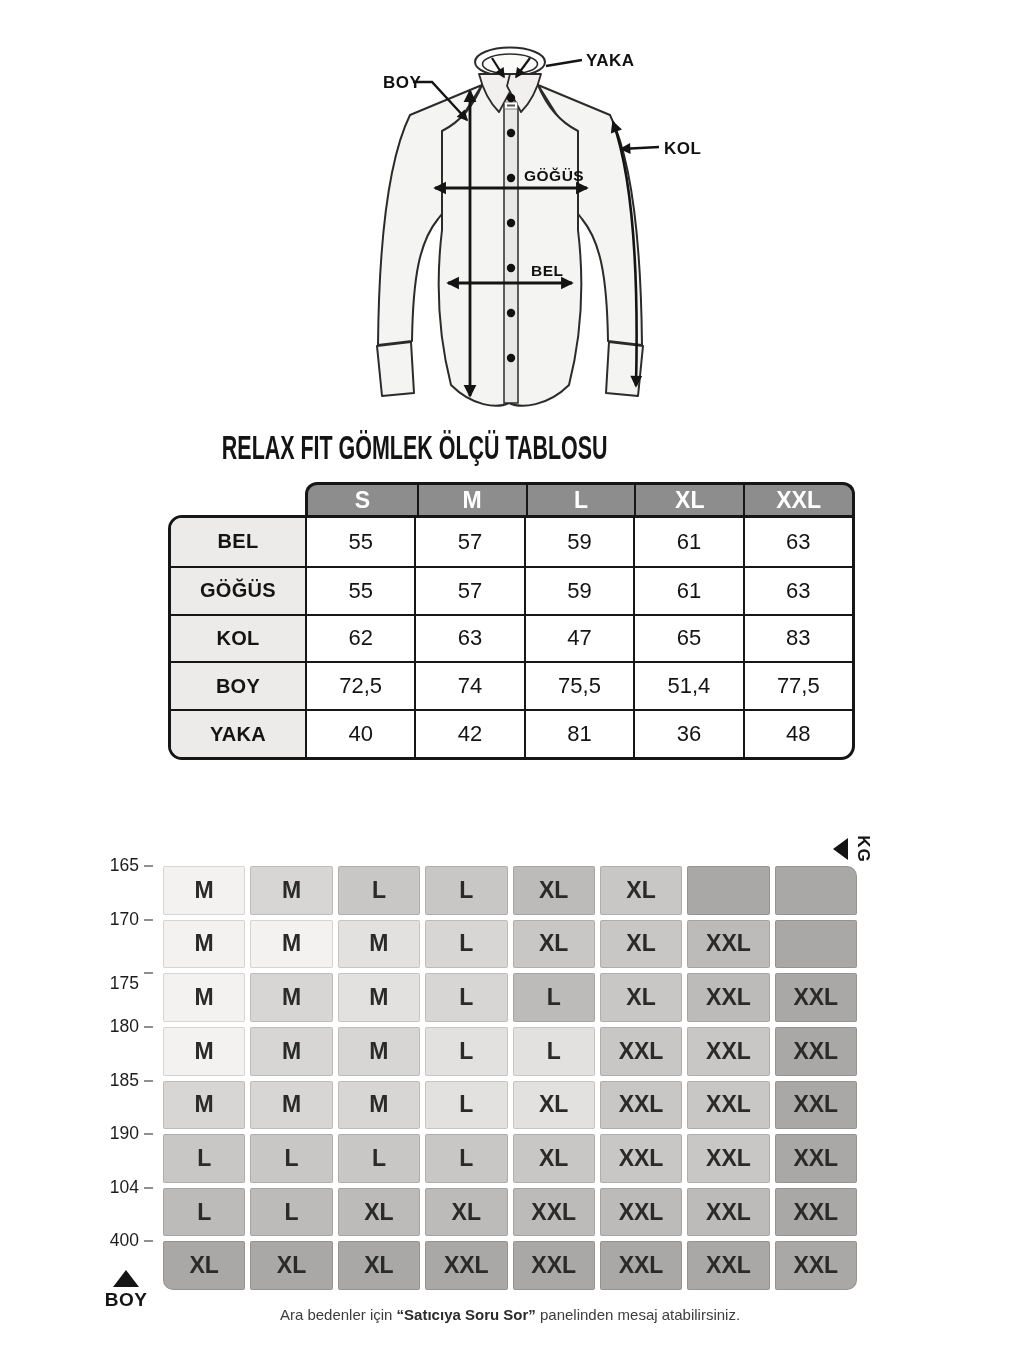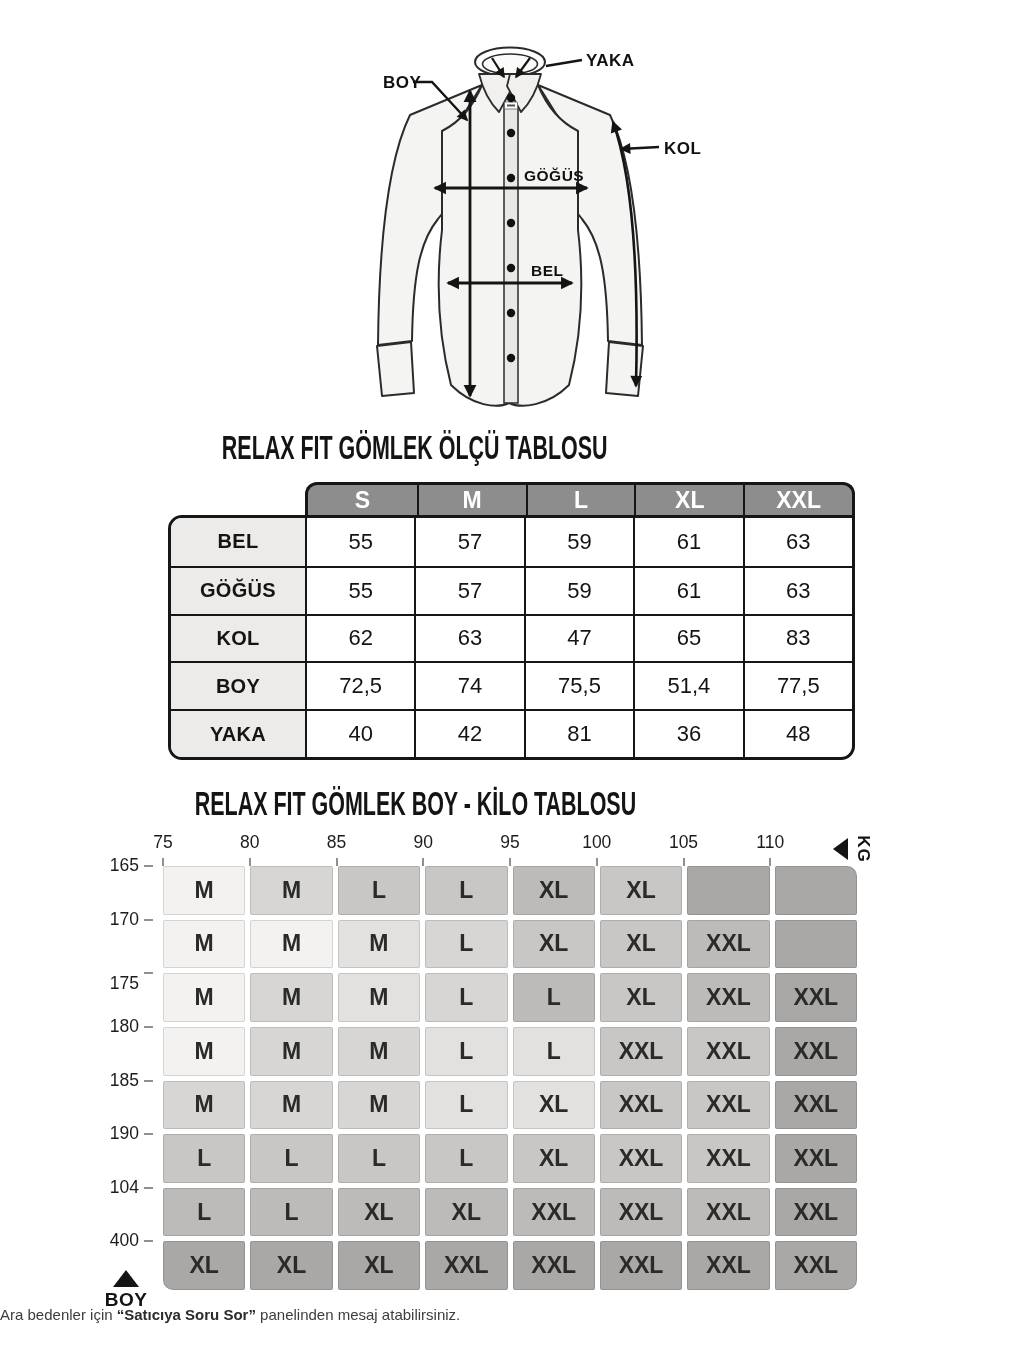--- a/index.html
+++ b/index.html
@@ -45,21 +45,21 @@
   .kg-mark{position:absolute;left:833px;top:838px;display:flex;align-items:center;gap:1px;}
   .kg-tri{width:0;height:0;border-top:11px solid transparent;border-bottom:11px solid transparent;
           border-right:15px solid #141414;}
   .kg-txt{font-weight:800;font-size:17px;transform:rotate(90deg);letter-spacing:1px;color:#141414;}
 
   .boy-mark{position:absolute;left:98px;top:1270px;width:56px;text-align:center;}
   .boy-tri{margin:0 auto 2px auto;width:0;height:0;border-left:13px solid transparent;
            border-right:13px solid transparent;border-bottom:17px solid #141414;}
   .boy-txt{font-weight:800;font-size:19px;letter-spacing:.5px;color:#141414;}
 
-  .footer{position:absolute;left:0;top:1306px;width:1020px;text-align:left;
+  .footer{position:absolute;left:0;top:1306px;width:1020px;text-align:center;
           font-size:15px;color:#3d3d3d;}
   .footer b{color:#2b2b2b;}
 
   
   #shirt{position:absolute;left:280px;top:25px;width:460px;height:410px;}
   .dlbl{font-family:"Liberation Sans",sans-serif;font-weight:700;fill:#111;letter-spacing:.5px;}
 </style>
 </head>
 <body>
 
@@ -155,42 +155,21 @@
       <div class="bc">51,4</div>
       <div class="bc">77,5</div>
       <div class="bc lbl">YAKA</div>
       <div class="bc">40</div>
       <div class="bc">42</div>
       <div class="bc">81</div>
       <div class="bc">36</div>
       <div class="bc">48</div>
     </div>
 
-  <div class="sec-title" style="top:787px">
-    <span class="cond">RELAX FIT GÖMLEK BOY - KİLO TABLOSU</span>
-  </div>
-
-  <div class="kg-axis" id="kgAxis">
-      <span class="kgn" style="left: 0%;">75</span>
-      <i class="kgt" style="left: calc(0% - 1px);"></i>
-      <span class="kgn" style="left: 12.5%;">80</span>
-      <i class="kgt" style="left: calc(12.5% - 1px);"></i>
-      <span class="kgn" style="left: 25%;">85</span>
-      <i class="kgt" style="left: calc(25% - 1px);"></i>
-      <span class="kgn" style="left: 37.5%;">90</span>
-      <i class="kgt" style="left: calc(37.5% - 1px);"></i>
-      <span class="kgn" style="left: 50%;">95</span>
-      <i class="kgt" style="left: calc(50% - 1px);"></i>
-      <span class="kgn" style="left: 62.5%;">100</span>
-      <i class="kgt" style="left: calc(62.5% - 1px);"></i>
-      <span class="kgn" style="left: 75%;">105</span>
-      <i class="kgt" style="left: calc(75% - 1px);"></i>
-      <span class="kgn" style="left: 87.5%;">110</span>
-      <i class="kgt" style="left: calc(87.5% - 1px);"></i>
-    </div>
+
   <div class="kg-mark">
     <span class="kg-tri"></span>
     <span class="kg-txt">KG</span>
   </div>
 
   <div class="boy-axis" id="boyAxis">
       <span class="byn" style="top: -11px;">165</span>
       <i class="byt" style="top: -1px;"></i>
       <span class="byn" style="top: 42.625px;">170</span>
       <i class="byt" style="top: 52.625px;"></i>

